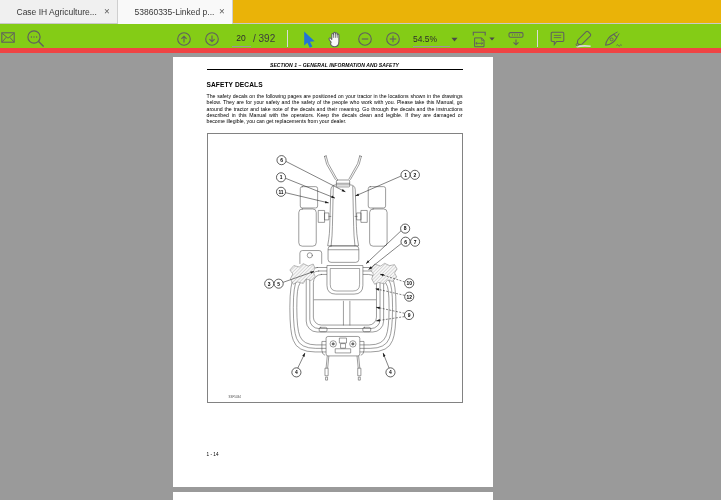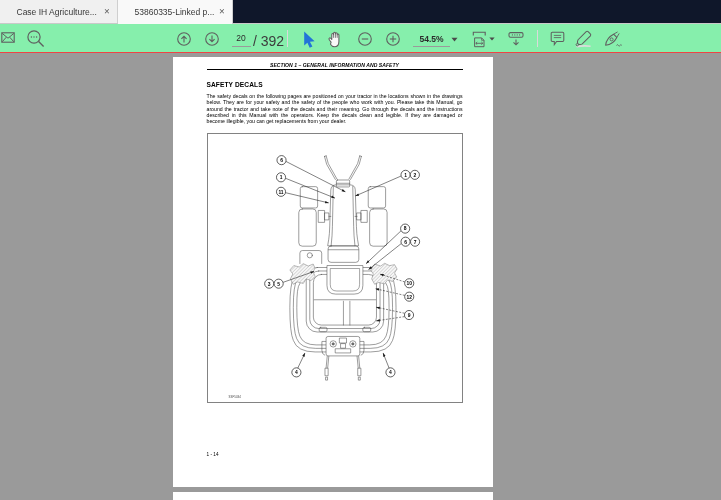--- a/index.html
+++ b/index.html
@@ -3,43 +3,43 @@
 <meta charset="utf-8">
 <style>
   * { margin:0; padding:0; box-sizing:border-box; }
   html,body { width:721px; height:500px; overflow:hidden; background:#fff;
               font-family:"Liberation Sans", sans-serif; }
   .app { position:relative; width:721px; height:500px; }
   .tab-label, .tab-close, .pagebox, .pagetotal, .zoombox, .runhead, .heading,
   .bline, .folio, .figcode { filter:grayscale(1); }
 
   
-  .tabbar { position:relative; height:24px; background:#0f172a;
+  .tabbar { position:relative; height:24px; background:#eab308;
             border-bottom:1px solid #c9c9c9; display:flex; }
   .tab { position:relative; display:flex; align-items:center;
          padding:0 7px 0 16.5px; font-size:8.5px; color:#383838; }
   .tab-inactive { width:118px; height:23px; background:#f0f0f0;
                   border-right:1px solid #cfcfcf; }
   .tab-active { width:115px; height:24px; background:#f9f9f9;
                 border-right:1px solid #cfcfcf; z-index:2; }
   .tab-label { flex:1 1 auto; white-space:nowrap; overflow:hidden; }
   .tab-close { margin-left:4px; font-size:7.5px; color:#5a5a5a; line-height:1; }
 
   
-  .toolbar { position:relative; height:29px; background:#86efac;
-             border-bottom:1px solid #ef4444; }
+  .toolbar { position:relative; height:29px; background:#84cc16;
+             border-bottom:5px solid #ef4444; }
   .tb { position:absolute; display:block; }
   .tb-div { position:absolute; top:6px; width:1px; height:17px; background:#dadada; }
   .pagebox { position:absolute; left:231.5px; top:7px; width:19px; height:16px;
              border-bottom:1px solid #9a9a9a; text-align:center;
              font-size:8.5px; color:#2c2c2c; line-height:15px; }
-  .pagetotal { position:absolute; left:253px; top:9px; font-size:14px; color:#3c3c3c; }
+  .pagetotal { position:absolute; left:253px; top:9px; font-size:10px; color:#3c3c3c; }
   .zoombox { position:absolute; left:413px; top:8px; width:37px; height:15px;
-             border-bottom:1px solid #9a9a9a; text-align:center;
-             font-size:8.5px; color:#2c2c2c; line-height:14px;font-weight:bold; }
+             border-bottom:1px solid #9a9a9a; 
+             font-size:8.5px; color:#2c2c2c; line-height:14px; }
 
   
   .docarea { position:relative; height:447px; background:#9a9a9a; overflow:hidden; }
   .page { position:absolute; left:173px; width:320px; background:#ffffff; }
   .page-1 { top:4px; height:429.5px; }
   .page-2 { top:438.5px; height:30px; }
 
   .runhead { position:absolute; top:4.8px; left:33.5px; width:256px;
              text-align:center; font-style:italic; font-weight:bold; font-size:5.05px;
              letter-spacing:0.05px; color:#000; white-space:nowrap; }

